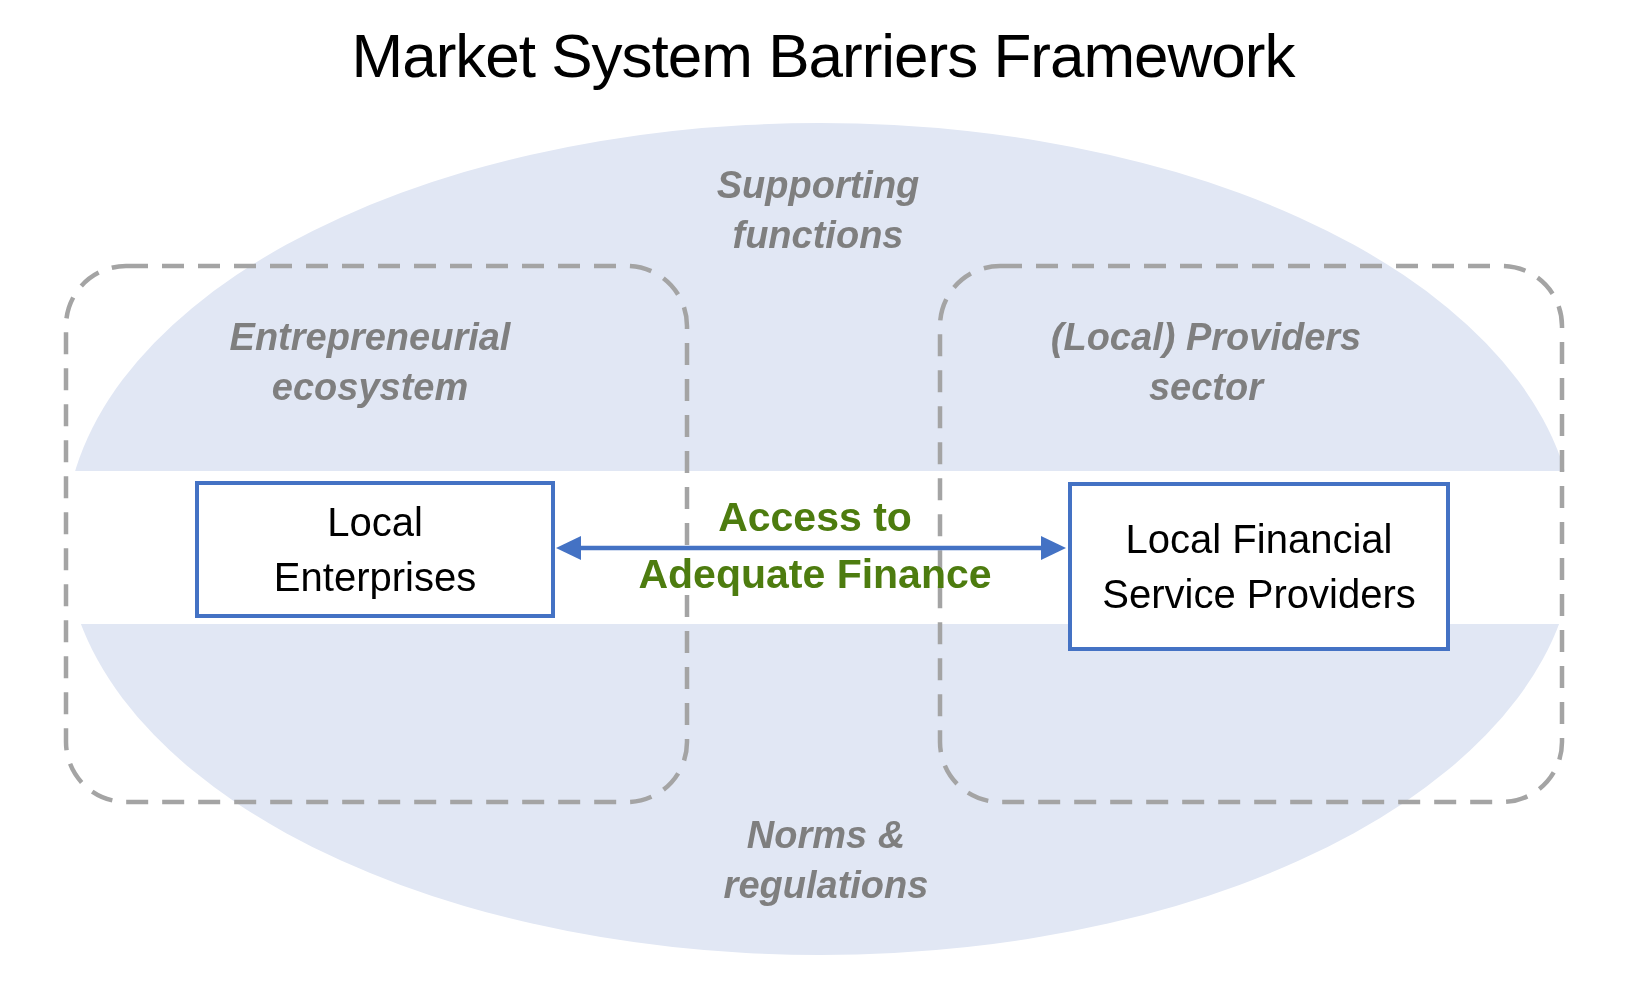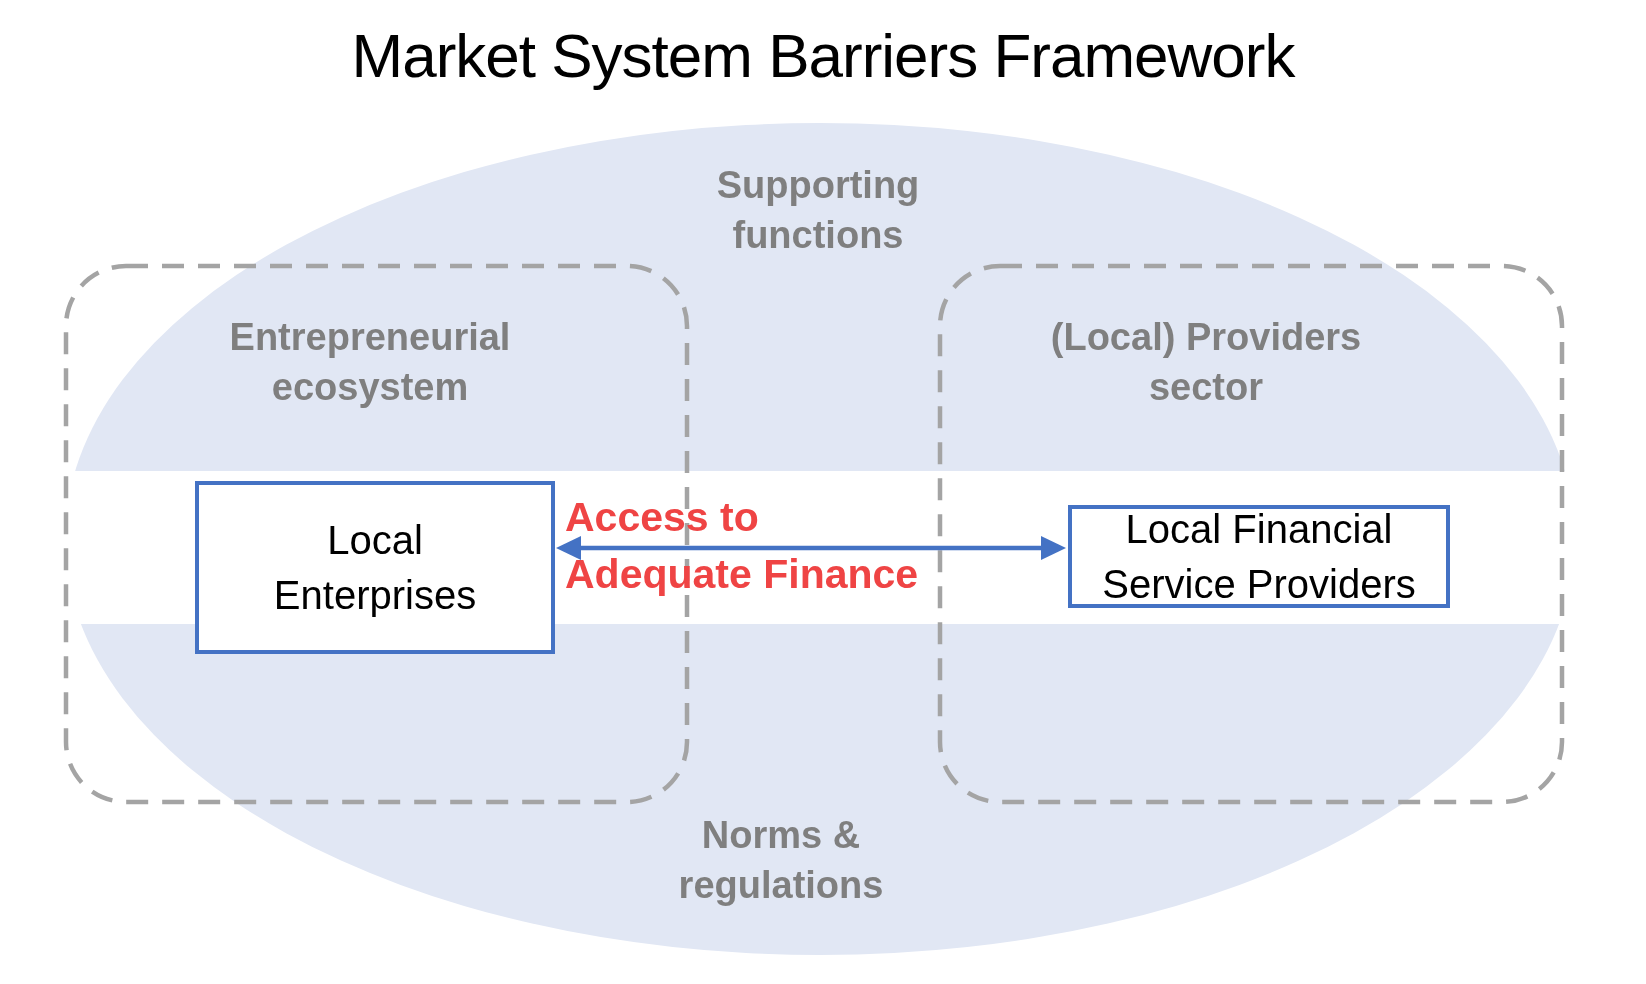--- a/index.html
+++ b/index.html
@@ -18,20 +18,21 @@
     font-size: 62px;
     font-weight: 300;
     letter-spacing: -1px;
     color: #000000;
     z-index: 5;
   }
   #bg-svg { left: 0; top: 0; z-index: 1; }
   .gray-label {
     width: 420px;
     text-align: center;
+    font-style: italic;
     font-weight: 600;
     font-size: 38px;
     line-height: 50px;
     color: #7f7f7f;
     white-space: pre-line;
     z-index: 3;
   }
   .node-box {
     box-sizing: border-box;
     background: #ffffff;
@@ -39,35 +40,36 @@
     display: flex;
     align-items: center;
     justify-content: center;
     text-align: center;
     font-size: 40px;
     line-height: 55px;
     color: #000000;
     white-space: pre-line;
     z-index: 4;
   }
-  .box-left  { left: 195px;  top: 481px; width: 360px; height: 173px; }
-  .box-right { left: 1068px; top: 482px; width: 382px; height: 103px; margin-top: 23px; }
+  .box-left  { left: 195px;  top: 481px; width: 360px; height: 137px; }
+  .box-right { left: 1068px; top: 482px; width: 382px; height: 169px; }
   .access-label {
     left: 565px; top: 489px; width: 500px;
+    text-align: center;
     font-size: 41px;
     font-weight: bold;
     line-height: 57px;
-    color: #ef4444;
+    color: #4d7c0f;
     white-space: pre-line;
     z-index: 6;
   }
   .lbl-supporting { left: 608px;  top: 160px; }
   .lbl-ecosystem  { left: 160px;  top: 312px; }
   .lbl-financial  { left: 996px;  top: 312px; }
-  .lbl-norms      { left: 571px;  top: 810px; }
+  .lbl-norms      { left: 616px;  top: 810px; }
 </style>
 </head>
 <body>
 
 <div class="canvas">
 
   <svg id="bg-svg" class="abs" width="1646" height="984" viewBox="0 0 1646 984">
 
     <ellipse cx="820" cy="539" rx="755" ry="416" fill="#E1E7F4"></ellipse>
 

